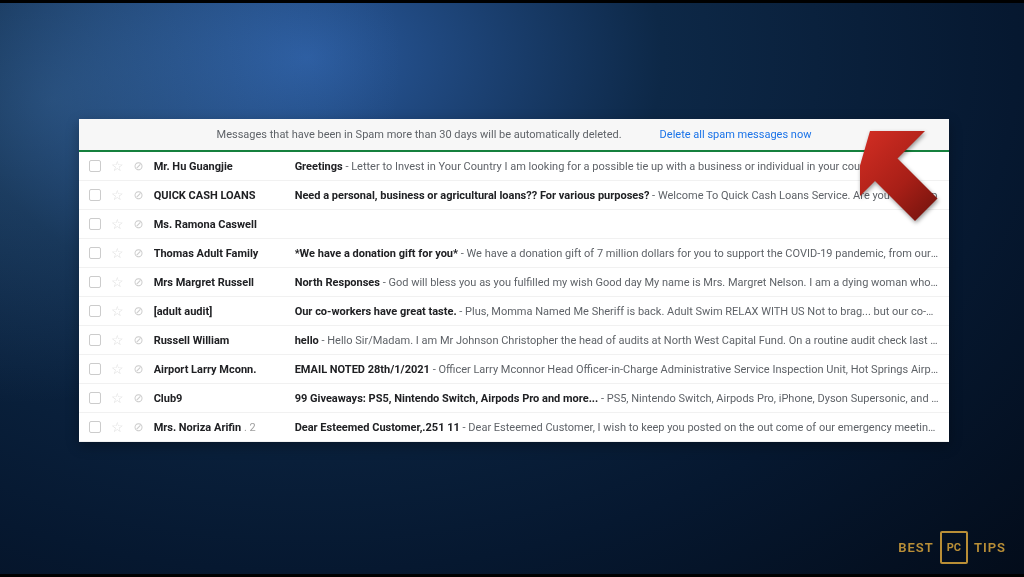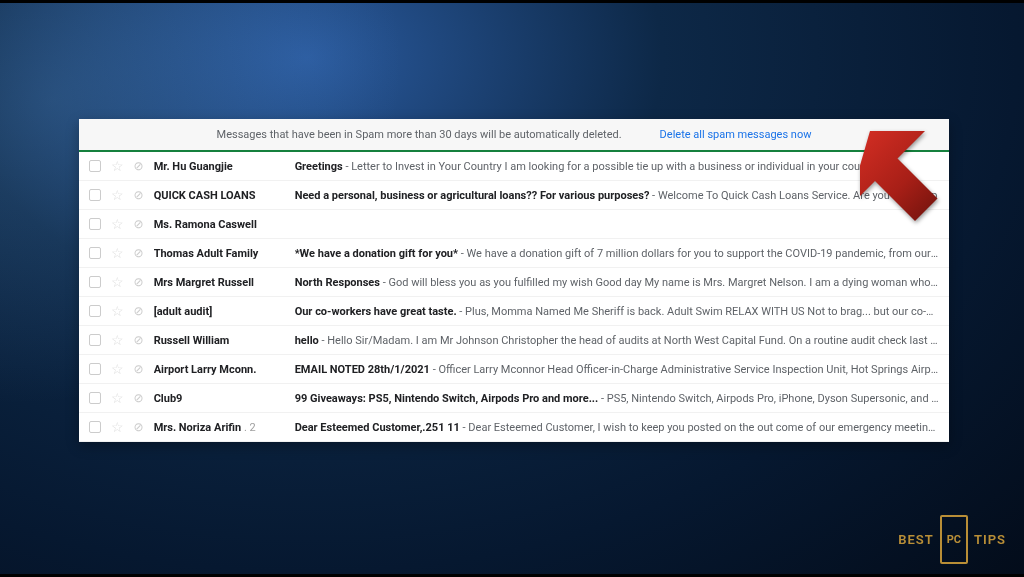--- a/index.html
+++ b/index.html
@@ -119,21 +119,21 @@
     color: #d9a53b;
     font-size: 13px;
     letter-spacing: 1px;
     font-weight: 600;
   }
   .wm-box {
     border: 2px solid #d9a53b;
     color: #d9a53b;
     font-weight: 700;
     font-size: 11px;
-    padding: 16px 5px;
+    padding: 8px 5px;
     border-radius: 2px;
   }
   .sender .dim { color: #9e9e9e; font-weight: 400; }
 </style>
 </head>
 <body>
 
 <div class="bg-light-beam"></div>
 
 <div class="email-panel">

